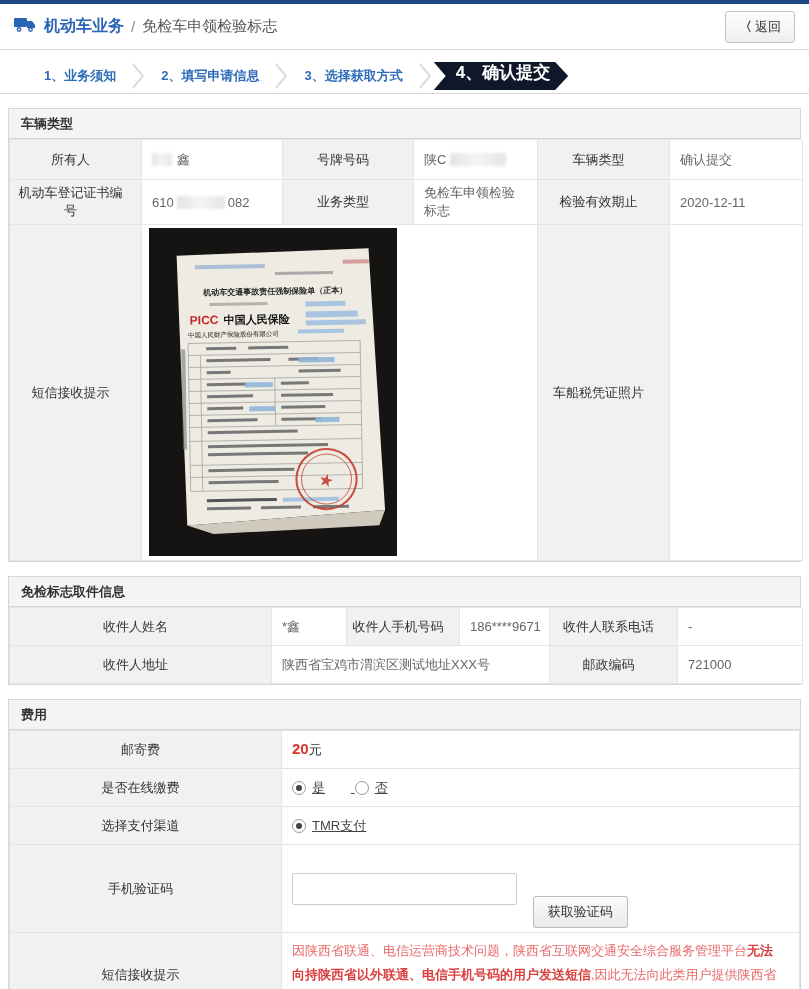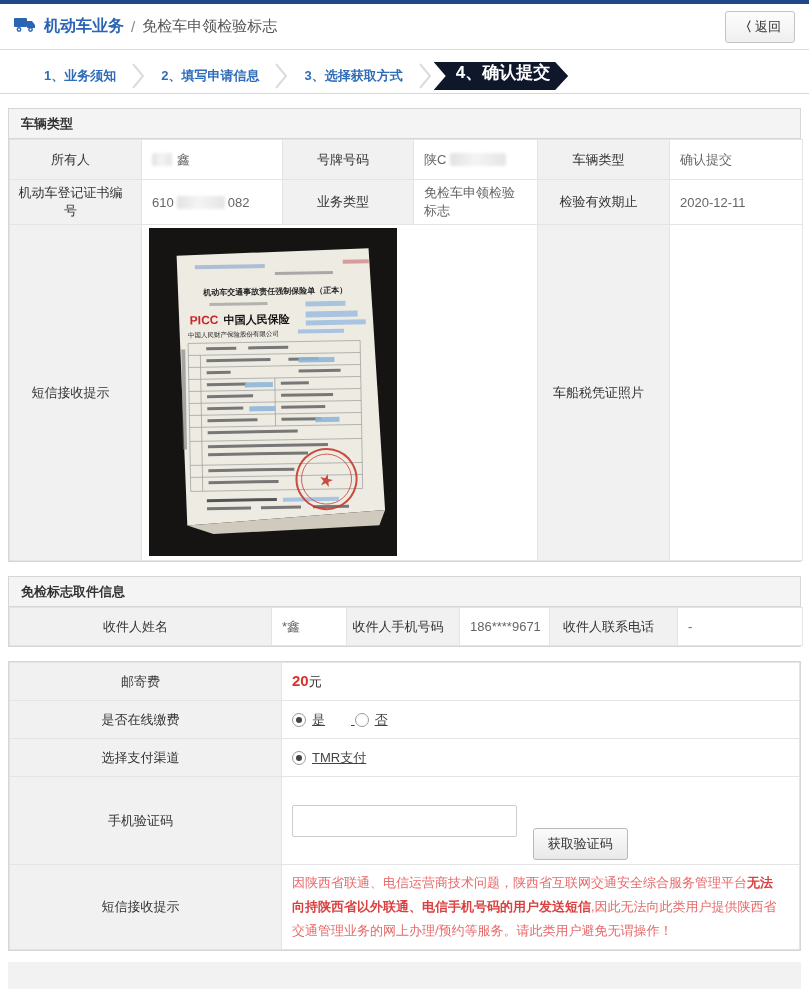--- a/index.html
+++ b/index.html
@@ -282,25 +282,32 @@
     </colgroup>
     <tbody>
         <tr style="height:38px">
       <th>收件人姓名</th>
       <td>*鑫</td>
       <th>收件人手机号码</th>
       <td>186****9671</td>
       <th>收件人联系电话</th>
       <td>-</td>
     </tr>
+    <tr style="height:38px">
+      <th>收件人地址</th>
+      <td colspan="3">陕西省宝鸡市渭滨区测试地址XXX号</td>
+      <th>邮政编码</th>
+      <td>721000</td>
+    </tr>
   </tbody>
     </table>
 </section>
 
 <section class="panel">
+  <div class="panel-title">费用</div>
   <table>
     <colgroup>
         <col style="width:272px">
         <col>
       </colgroup>
     <tbody>
         <tr style="height:38px">
       <th>邮寄费</th>
       <td>
         <span class="fee-num">20</span><span class="fee-unit">元</span>

